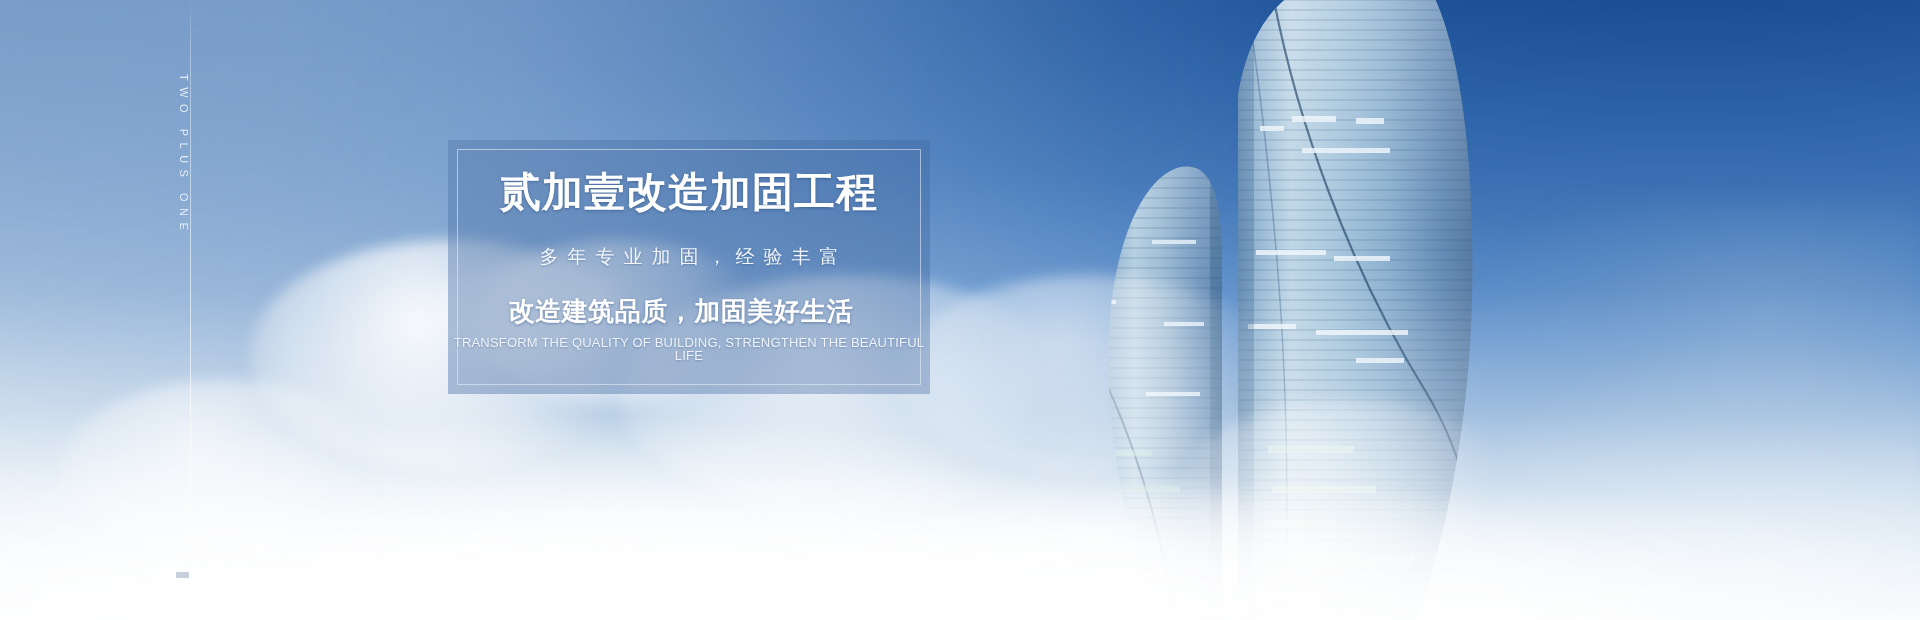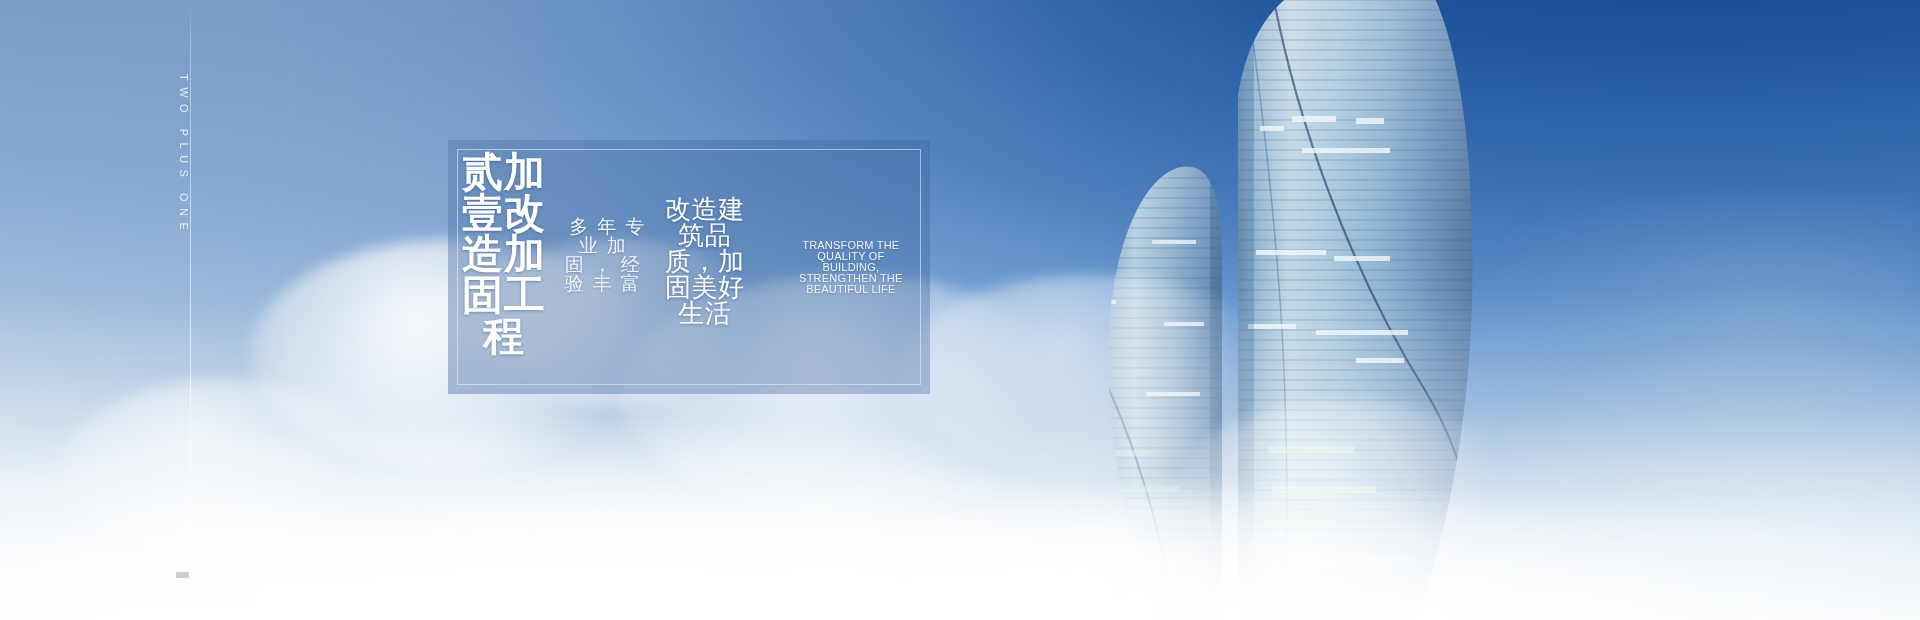--- a/index.html
+++ b/index.html
@@ -168,20 +168,21 @@
     border: 1px solid rgba(232,240,248,0.58);
     box-sizing: border-box;
     pointer-events: none;
   }
   .panel-content {
     position: absolute;
     left: 0; right: 0;
     top: 0;
     height: 100%;
     display: flex;
+    flex-direction: column;
     align-items: center;
     justify-content: center;
     text-align: center;
   }
 
   .headline {
     font-size: 41px;
     font-weight: 700;
     color: #ffffff;
     letter-spacing: 1px;
@@ -194,34 +195,34 @@
     font-weight: 400;
     color: #f2f6fb;
     letter-spacing: 9px;
     line-height: 1;
     margin: 8px 0 32px 0;
     text-indent: 9px;
     text-shadow: 0 1px 2px rgba(18,48,92,0.30);
   }
   .slogan {
     font-size: 26px;
-    font-weight: 400;
+    font-weight: 700;
     color: #ffffff;
     letter-spacing: 0.5px;
     line-height: 1;
     margin: 0 16px 12px 0;
     text-shadow: 0 1px 3px rgba(18,48,92,0.38);
   }
   .slogan-en {
-    font-size: 11px;
+    font-size: 13px;
     font-weight: 400;
     color: #eef4fa;
     letter-spacing: 0.2px;
     line-height: 1;
-    margin: 16px;
+    margin: 0;
     text-shadow: 0 1px 2px rgba(18,48,92,0.28);
   }
 </style>
 </head>
 <body>
 
 <div id="banner">
 
   <div class="sky-base"></div>
   <div class="sky-left-wash"></div>

